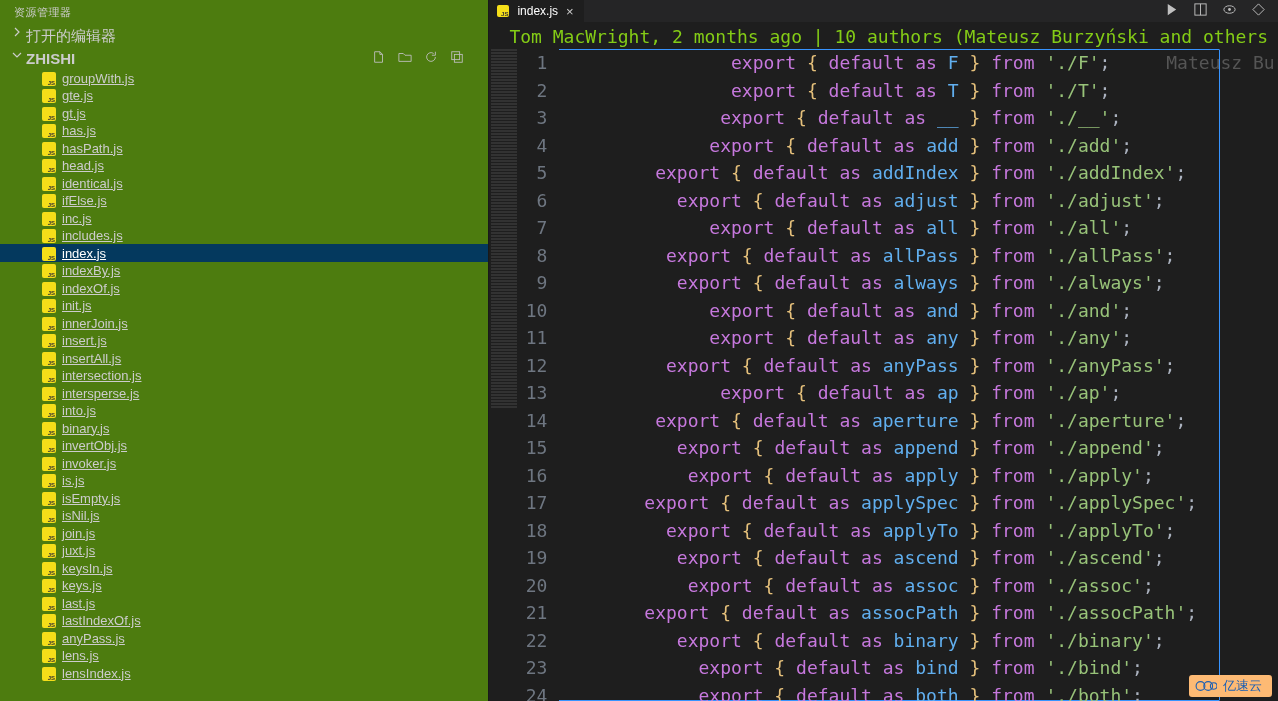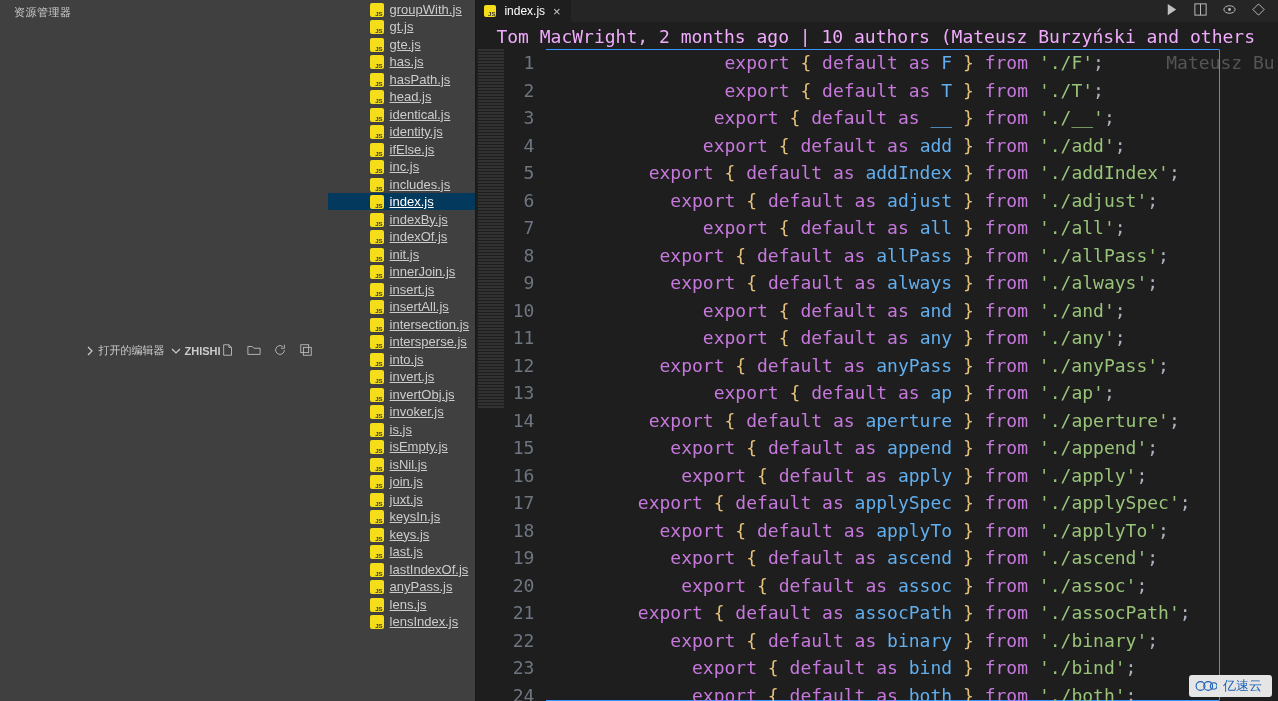--- a/index.html
+++ b/index.html
@@ -10,37 +10,36 @@
   overflow: hidden;
   width: 1278px;
   height: 701px;
   position: relative;
 }
 .container { display: flex; height: 701px; }
 
 
 .sidebar {
   width: 595px;
-  background: #404040;
-  display: flex;
-  flex-direction: row;
+  background: #4d7c0f;
+  display: flex;
+  flex-direction: column;
   border-right: 1px solid #191919;
 }
 .sidebar-title {
   font-size: 11px;
   color: #cccccc;
   padding: 5px 10px 5px 14px;
   text-transform: uppercase;
   letter-spacing: 0.5px;
 }
 .sidebar-section-header {
   display: flex;
-  align-items: center;
-  padding: 2px 3px;
-  font-size: 11px;
+  padding: 2px 12px;
+  font-size: 15px;
   color: #cccccc;
   cursor: pointer;
 }
 .sidebar-section-header .chev {
   width: 10px;
   height: 10px;
   display: inline-flex;
   margin-right: 4px;
 }
 .section-actions {
@@ -119,23 +118,23 @@
 .tab-actions {
   margin-left: auto;
   display: flex;
   align-items: center;
   gap: 14px;
   padding-right: 12px;
 }
 .tab-actions svg { width: 15px; height: 15px; }
 
 .blame-line {
-  padding: 4px 23px 2px 20px;
+  padding: 4px 10px 2px 20px;
   font-size: 18px;
-  color: #f0abfc;
+  color: #84cc16;
   font-family: Menlo, Consolas, monospace;
   overflow: hidden;
   white-space: nowrap;
 }
 .code-container {
   flex: 1;
   display: flex;
   overflow: hidden;
   position: relative;
 }
@@ -193,21 +192,21 @@
 .br { color: #e5c07b; }         
 .id { color: #61afef; }         
 .str { color: #98c379; }        
 .pn { color: #abb2bf; }         
 
 
 .watermark {
   position: absolute;
   right: 6px;
   bottom: 4px;
-  background: #e5e5e5;
+  background: #fdba74;
   color: #1a5fb4;
   font-size: 13px;
   padding: 2px 10px 2px 34px;
   border-radius: 3px;
   display: flex;
   align-items: center;
   margin-top: 36px;
 }
 .watermark svg { position: absolute; left: 6px; width: 22px; height: 14px; }
 </style>
@@ -259,48 +258,44 @@
       </div>
     </div>
 
     <div class="file-tree" id="file-tree">
         <div class="file-item">
           <span class="file-icon"></span>
           <span>groupWith.js</span>
         </div>
         <div class="file-item">
           <span class="file-icon"></span>
+          <span>gte.js</span>
+        </div>
+        <div class="file-item">
+          <span class="file-icon"></span>
           <span>gt.js</span>
         </div>
         <div class="file-item">
           <span class="file-icon"></span>
-          <span>gte.js</span>
-        </div>
-        <div class="file-item">
-          <span class="file-icon"></span>
           <span>has.js</span>
         </div>
         <div class="file-item">
           <span class="file-icon"></span>
           <span>hasPath.js</span>
         </div>
         <div class="file-item">
           <span class="file-icon"></span>
           <span>head.js</span>
         </div>
         <div class="file-item">
           <span class="file-icon"></span>
           <span>identical.js</span>
         </div>
         <div class="file-item">
           <span class="file-icon"></span>
-          <span>identity.js</span>
-        </div>
-        <div class="file-item">
-          <span class="file-icon"></span>
           <span>ifElse.js</span>
         </div>
         <div class="file-item">
           <span class="file-icon"></span>
           <span>inc.js</span>
         </div>
         <div class="file-item">
           <span class="file-icon"></span>
           <span>includes.js</span>
         </div>
@@ -339,21 +334,21 @@
         <div class="file-item">
           <span class="file-icon"></span>
           <span>intersperse.js</span>
         </div>
         <div class="file-item">
           <span class="file-icon"></span>
           <span>into.js</span>
         </div>
         <div class="file-item">
           <span class="file-icon"></span>
-          <span>invert.js</span>
+          <span>binary.js</span>
         </div>
         <div class="file-item">
           <span class="file-icon"></span>
           <span>invertObj.js</span>
         </div>
         <div class="file-item">
           <span class="file-icon"></span>
           <span>invoker.js</span>
         </div>
         <div class="file-item">

